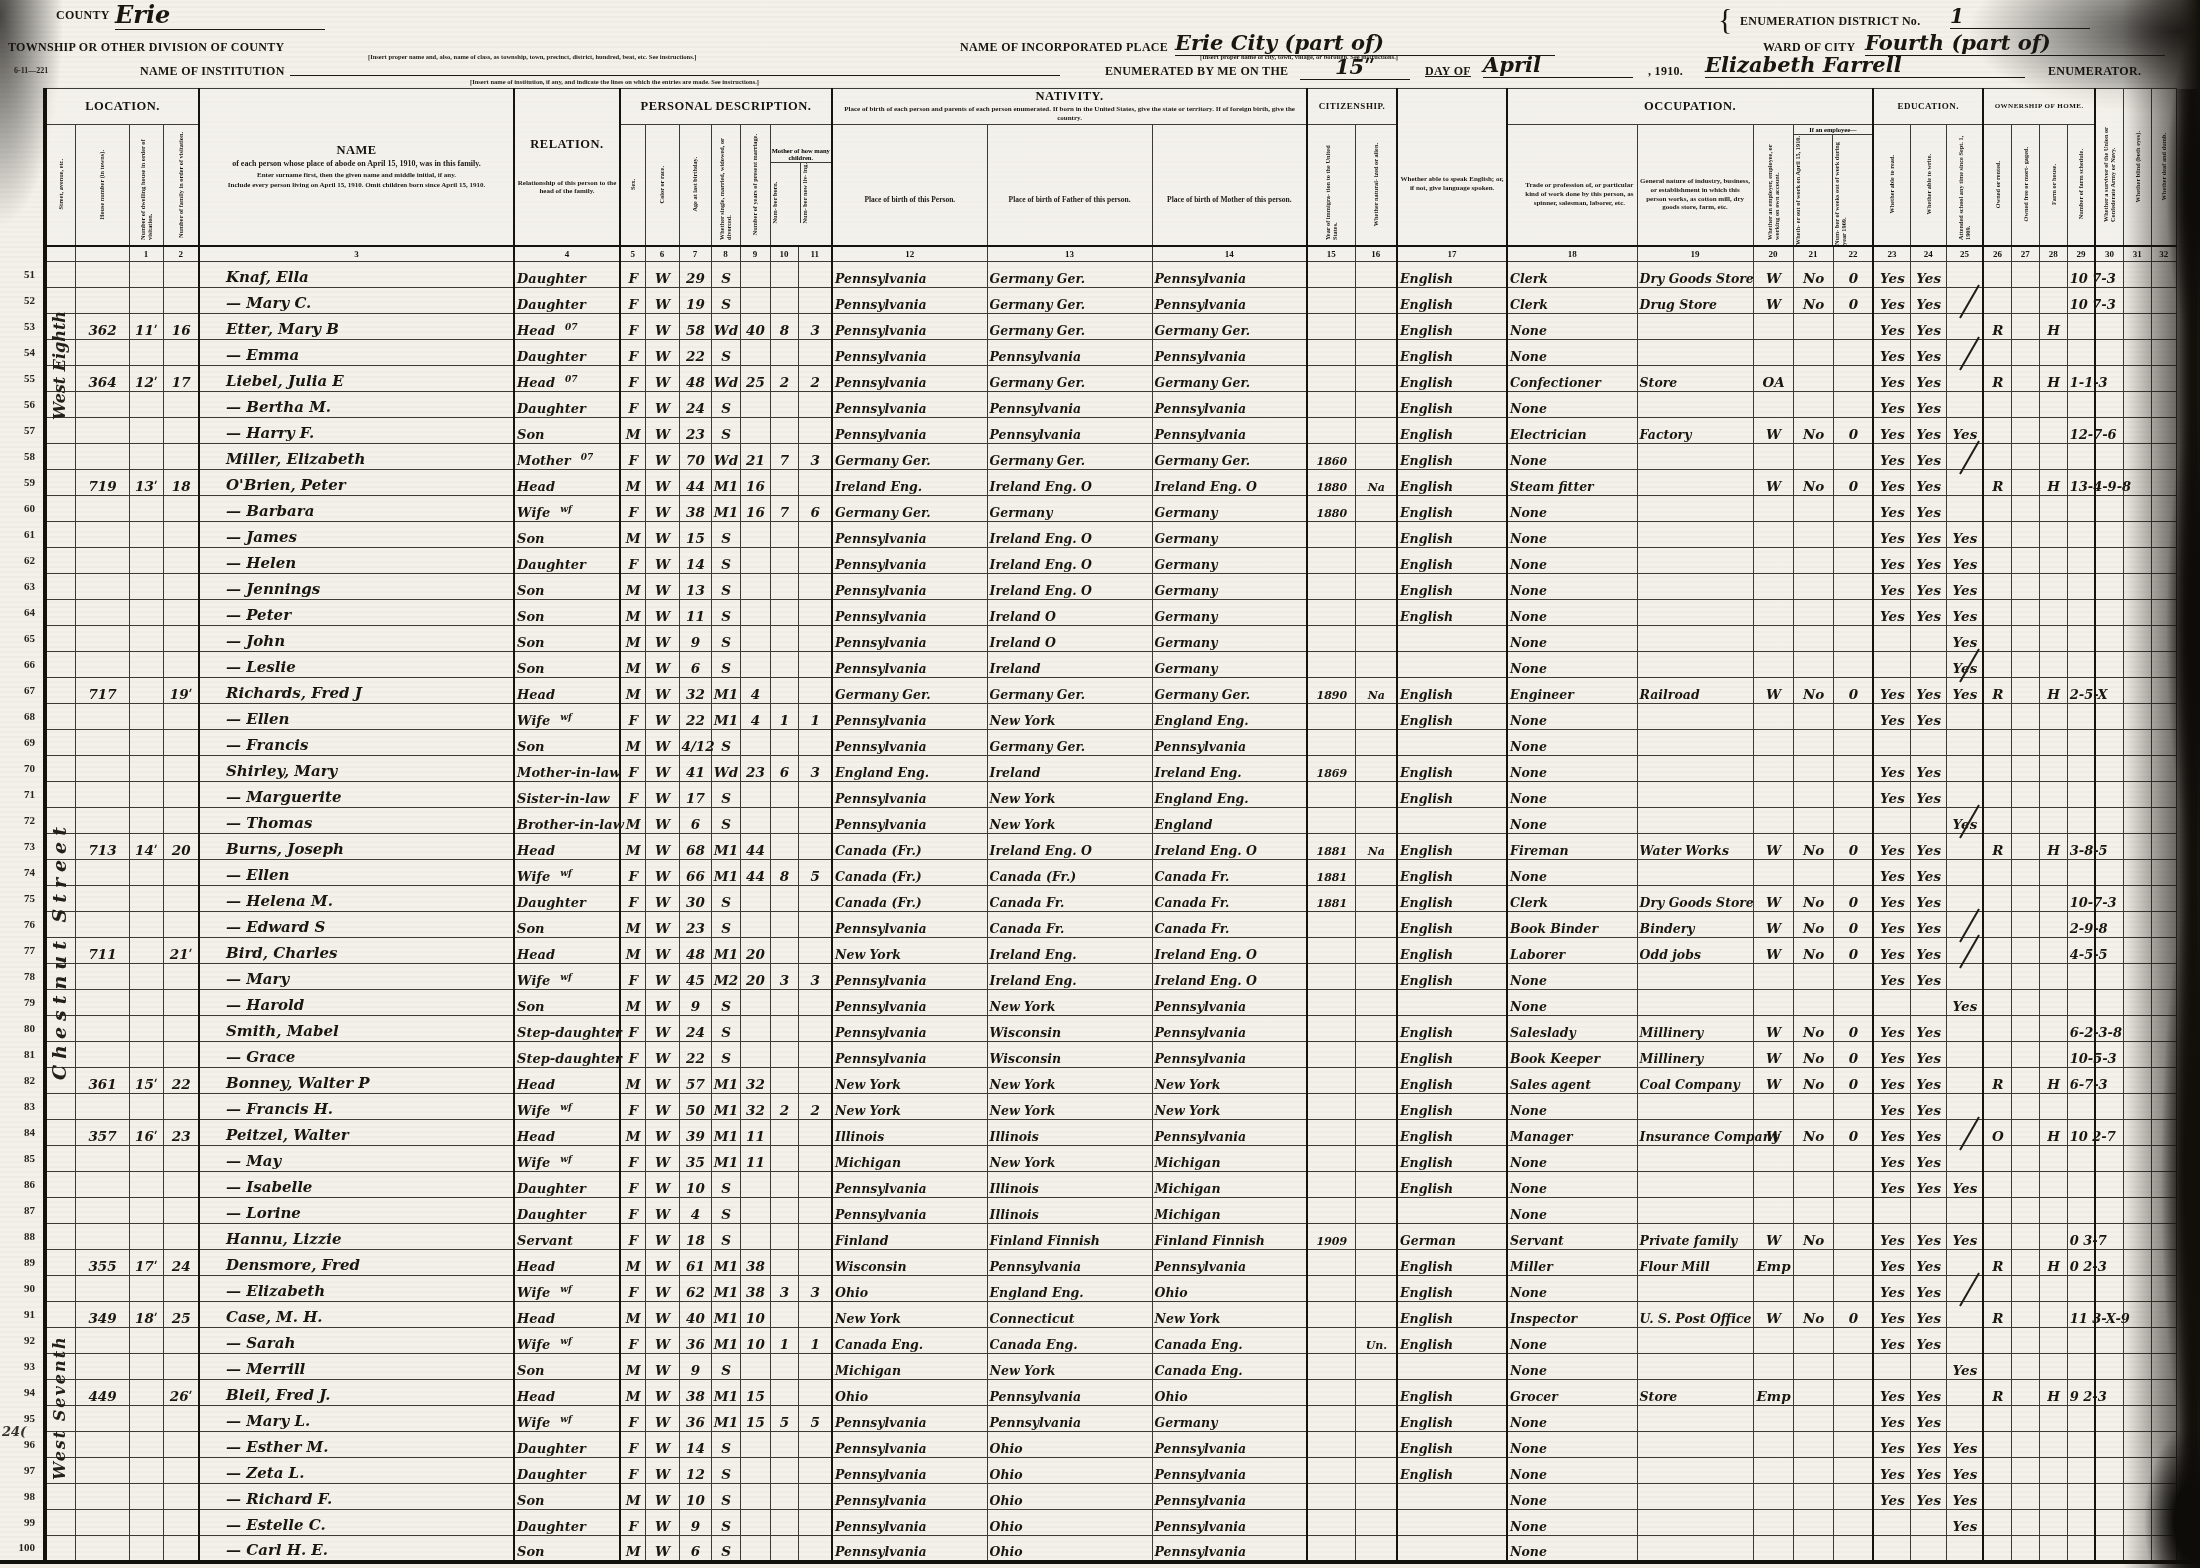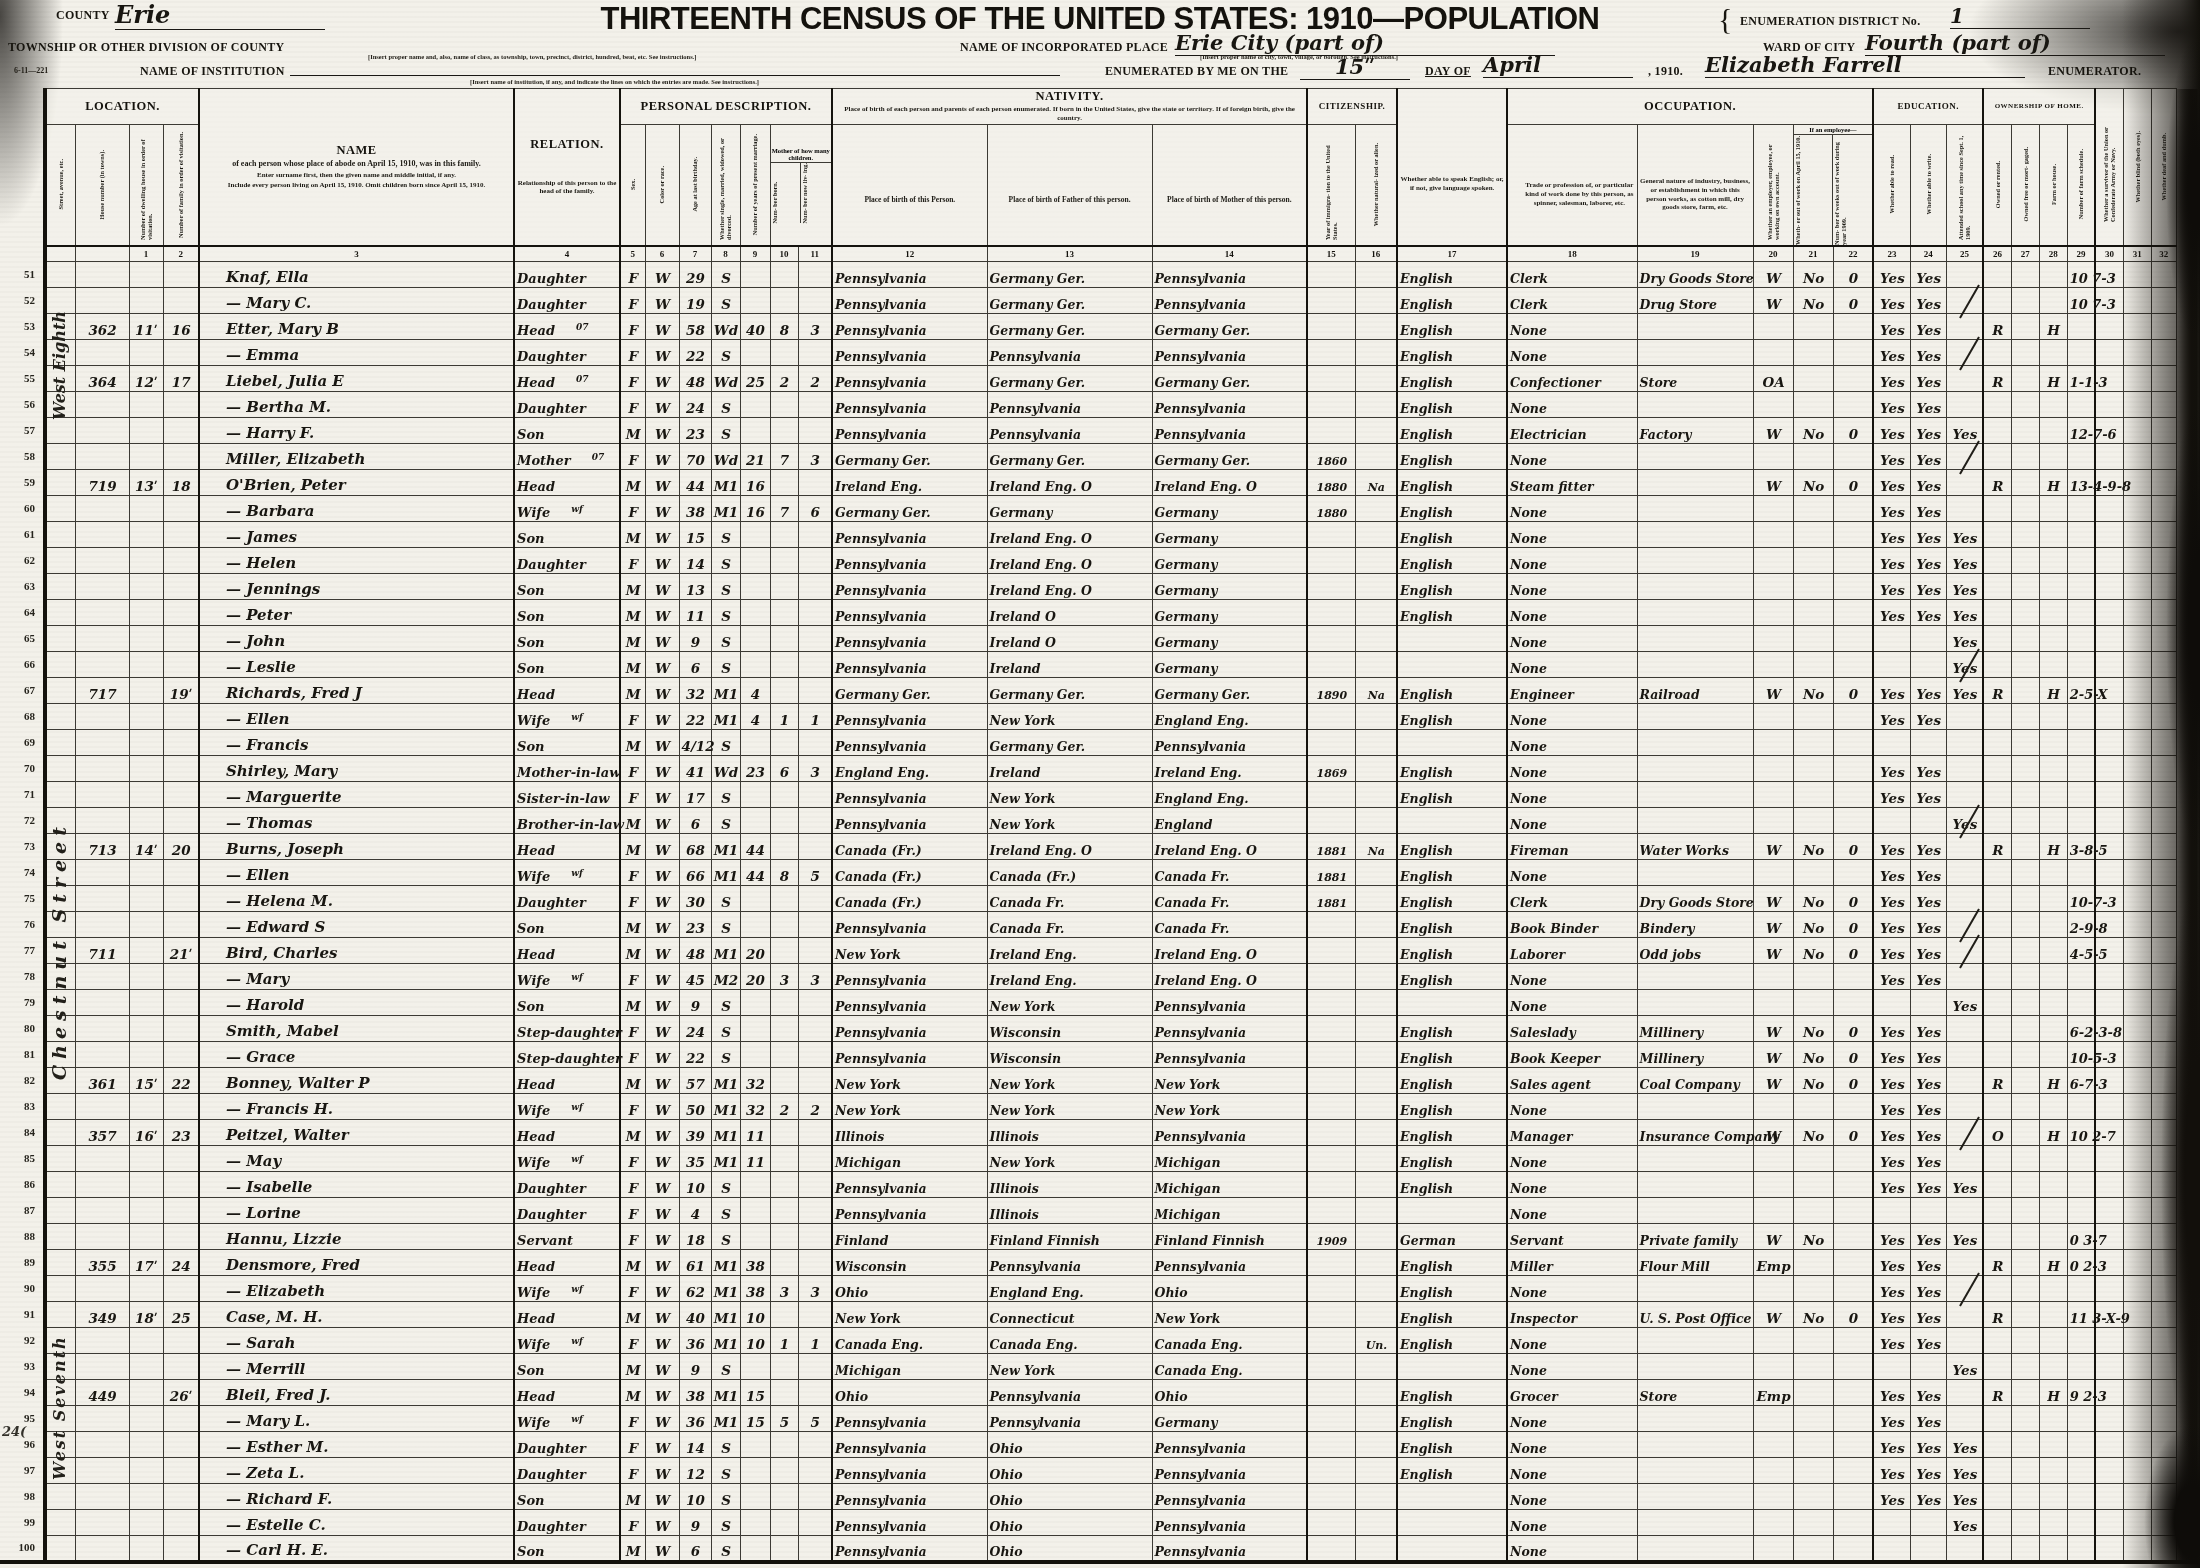--- a/index.html
+++ b/index.html
@@ -38,21 +38,21 @@
     color:#1c1a14;line-height:1.15;max-height:110px;text-align:left;}
   .numrow th{font-size:9px;font-weight:bold;color:#15130e;text-align:center;height:16px;border-top:2px solid #15130e;}
   tbody td{height:26px;vertical-align:bottom;font-size:13.5px;white-space:nowrap;padding:0 1px 1px 2px;position:relative;color:#181611;}
   tbody td.hw{font-family:"DejaVu Serif",serif;font-style:italic;font-weight:600;}
   td.c{text-align:center;}
   td.nm{font-size:15px;padding-left:26px;}
   td.rl{font-size:13px;}
   td.pb{font-size:12.5px;}
   td.oc,td.lg{font-size:12.5px;}
   td.sm{font-size:11px;text-align:center;}
-  .sup{font-size:9px;vertical-align:super;margin-left:21px;}
+  .sup{font-size:9px;vertical-align:super;margin-left:10px;}
   .slash{position:absolute;left:12px;bottom:-5px;width:2px;height:38px;background:#201e18;transform:rotate(30deg);transform-origin:bottom center;z-index:3;}
   td.sd span{position:relative;z-index:3;font-size:13px;white-space:nowrap;}
   .edge,.edge-h{border:none;background:linear-gradient(90deg, rgba(25,22,18,.25), #17140f 70%);}
   
   .split{display:flex;flex-direction:column;height:100%;}
   .split .cap{font-size:6.5px;font-weight:bold;text-align:center;border-bottom:1px solid #3c3a34;padding:1px;}
   .split .two{flex:1;display:flex;}
   .split .two div{flex:1;display:flex;}
   .split .two div + div{border-left:1px solid #3c3a34;}
   
@@ -68,21 +68,20 @@
   .artifact{position:absolute;font-family:"DejaVu Serif",serif;font-style:italic;font-weight:600;color:#33312a;text-align:center;}
 </style>
 </head>
 <body>
 
 <div id="page">
 
   <div class="topbar">
     <span class="lbl" style="position:absolute;left:56px;top:8px;">COUNTY</span>
     <span class="hw hwv rule" style="position:absolute;left:115px;top:0px;min-width:210px;font-size:24px;">Erie</span>
-    <div class="title">THIRTEENTH CENSUS OF THE UNITED STATES: 1910—POPULATION</div>
     <span class="brace" style="position:absolute;left:1718px;top:2px;">{</span>
     <span class="lbl" style="position:absolute;left:1740px;top:14px;">ENUMERATION DISTRICT No.</span>
     <span class="hw hwv rule" style="position:absolute;left:1950px;top:4px;min-width:140px;font-size:20px;">1</span>
 
     <span class="lbl" style="position:absolute;left:8px;top:40px;">TOWNSHIP OR OTHER DIVISION OF COUNTY</span>
     <span class="note" style="position:absolute;left:368px;top:53px;">[Insert proper name and, also, name of class, as township, town, precinct, district, hundred, beat, etc.  See instructions.]</span>
     <span class="lbl" style="position:absolute;left:960px;top:40px;">NAME OF INCORPORATED PLACE</span>
     <span class="hw hwv rule" style="position:absolute;left:1175px;top:30px;min-width:380px;">Erie City (part of)</span>
     <span class="note" style="position:absolute;left:1200px;top:53px;">[Insert proper name of city, town, village, or borough.  See instructions.]</span>
     <span class="lbl" style="position:absolute;left:1763px;top:40px;">WARD OF CITY</span>

